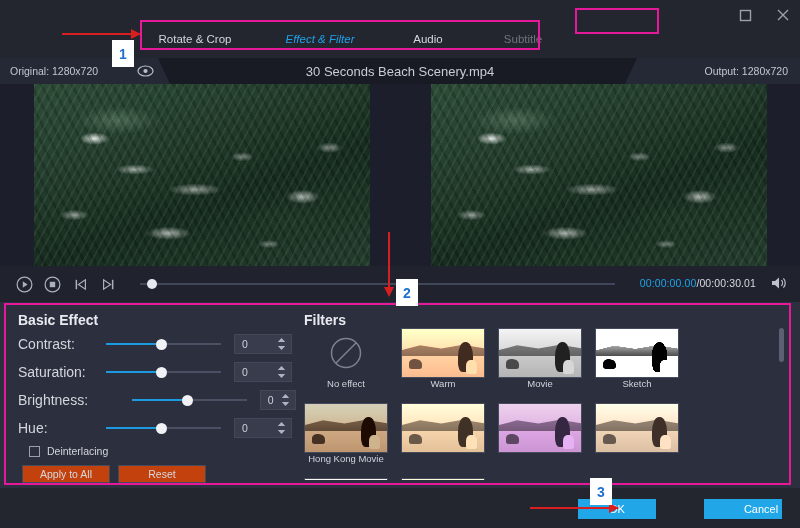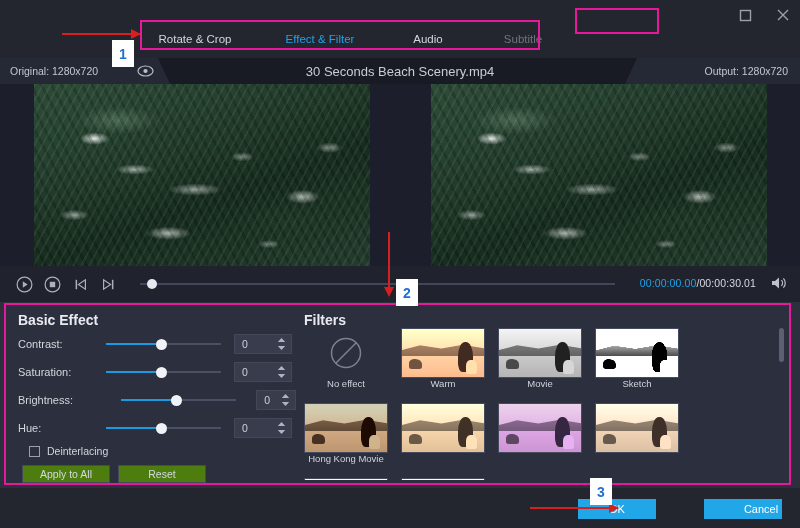--- a/index.html
+++ b/index.html
@@ -39,21 +39,21 @@
     display: flex; align-items: center; justify-content: center;
     font-size: 11.5px; color: #d3d6dd; cursor: pointer;
     position: relative;
     height: 34px;
   }
   .tab.t1 { width: 124px; }
   .tab.t2 { width: 126px; }
   .tab.t3 { width: 126px; }
   .tab.t4 { width: 90px; }
   .tab.t5 { width: 100px; color: #6f7480; }
-  .tab.active { color: #1fa2e8; }
+  .tab.active { color: #1fa2e8; font-style: italic; }
   .tab.active::after {
     content: ""; position: absolute; left: 27px; right: 27px; bottom: -6px;
     height: 3px; background: #1fa2e8;
   }
 
   
   .tabs-highlight {
     position: absolute; top: 20px; left: 140px;
     width: 400px; height: 30px;
     border: 2px solid #e6199b;
@@ -176,21 +176,21 @@
   .basic .sec-title { position: absolute; left: 8px; top: 6px; }
 
   .row {
     position: absolute; left: 8px; width: 278px; height: 22px;
     display: flex; align-items: center;
   }
   .row.r1 { top: 27px; }
   .row.r2 { top: 55px; }
   .row.r3 { top: 83px; gap: 44px; }
   .row.r4 { top: 111px; }
-  .row-label { width: 88px; font-size: 11px; color: #d3d6dd; }
+  .row-label { width: 88px; font-size: 14px; color: #d3d6dd; }
   .slider { position: relative; width: 115px; height: 16px; cursor: pointer; }
   .slider-track {
     position: absolute; top: 7px; left: 0; width: 115px; height: 2px; background: #4a4f63;
   }
   .slider-fill {
     position: absolute; top: 7px; left: 0; width: 56px; height: 2px; background: #1b9ae0;
   }
   .slider-knob {
     position: absolute; top: 2.5px; left: 50px;
     width: 11px; height: 11px; border-radius: 50%; background: #f0f2f6;
@@ -206,21 +206,21 @@
     position: absolute; right: 5px; top: 2px;
     display: flex; flex-direction: column; gap: 2px; cursor: pointer;
   }
 
   .checkrow { position: absolute; left: 12px; top: 139px; display: flex; align-items: center; cursor: pointer; }
   .checkbox { width: 11px; height: 11px; border: 1px solid #9aa0ad; background: transparent; }
   .checkrow span { margin-left: 7px; font-size: 10.5px; color: #d3d6dd; }
 
   .btnrow { position: absolute; left: 12px; top: 159px; display: flex; gap: 8px; }
   .gbtn {
-    width: 88px; height: 18px; background: #4d7c0f; border: 1px solid #464b5c;
+    width: 88px; height: 18px; background: #c2410c; border: 1px solid #464b5c;
     display: flex; align-items: center; justify-content: center;
     font-size: 10.5px; color: #d5d8e0; cursor: pointer;
   }
 
   
   .filters {
     position: absolute; left: 300px; top: 4px;
     width: 492px; height: 178px;
   }
   .filters .sec-title { position: absolute; left: 4px; top: 6px; }

